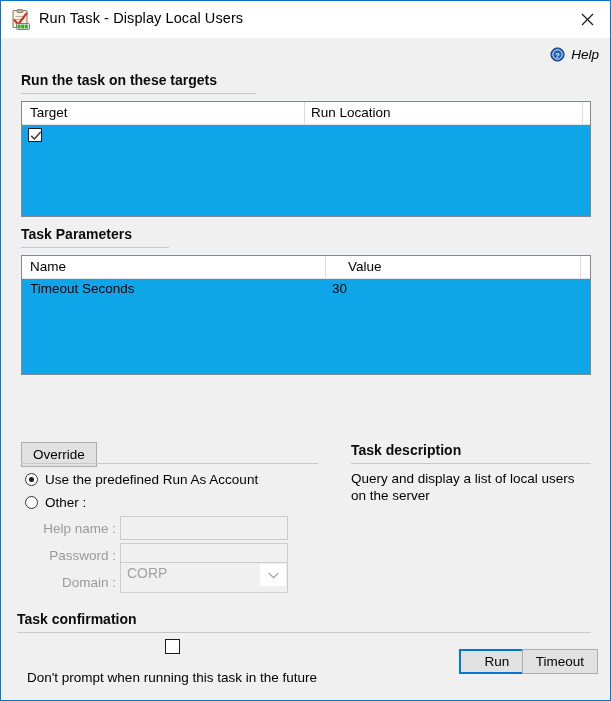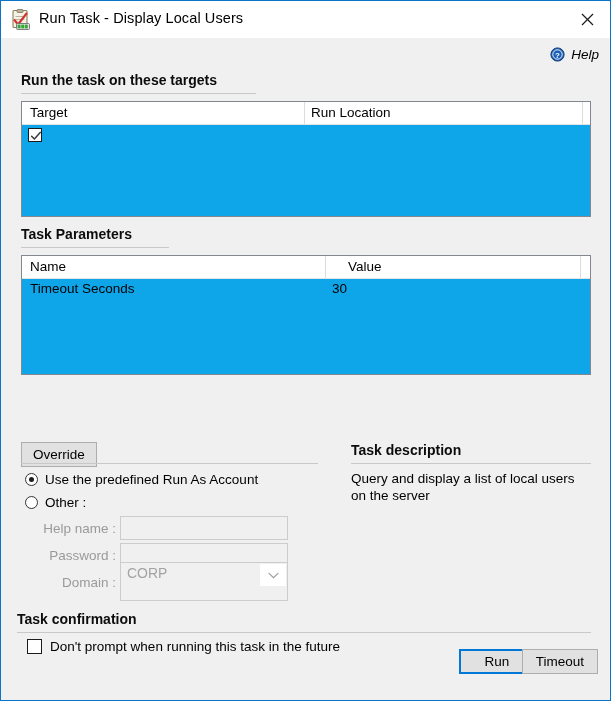--- a/index.html
+++ b/index.html
@@ -263,22 +263,23 @@
     font-size: 13.5px;
     color: #000000;
     line-height: 17px;
   }
 
   
   .conf-row {
     position: absolute;
     display: flex;
     align-items: center;
-    gap: 8px;
+    gap: 16px;
     cursor: default;
+    flex-direction: column;
   }
   .conf-box {
     width: 15px; height: 15px;
     box-sizing: border-box;
     border: 1px solid #1c1c1c;
     background: #ffffff;
     flex: 0 0 auto;
   }
   .conf-label {
     font-size: 13.5px;
@@ -378,21 +379,21 @@
       <span class="radio-label">Other :</span>
     </div>
 
     <div class="field-label" style="left:20px; top:483px; width:95px;">Help name :</div>
     <div class="field-input" style="left:119px; top:478px; width:168px; height:24px;"></div>
 
     <div class="field-label" style="left:20px; top:510px; width:95px;">Password :</div>
     <div class="field-input" style="left:119px; top:505px; width:168px; height:24px;"></div>
 
     <div class="field-label" style="left:20px; top:537px; width:95px;">Domain :</div>
-    <div class="combo" style="left:119px; top:524px; width:168px; height:39px;">
+    <div class="combo" style="left:119px; top:524px; width:168px; height:31px;">
       <span class="combo-text">CORP</span>
       <span class="combo-arrow">
         <svg width="11" height="7" viewBox="0 0 11 7">
           <path d="M1 1.4 L5.5 5.6 L10 1.4" fill="none" stroke="#9c9c9c" stroke-width="1.2" stroke-linecap="round"></path>
         </svg>
       </span>
     </div>
 
     <div class="section" style="left:350px; top:404px;">Task description</div>
     <div class="section-rule" style="left:350px; top:425px; width:240px;"></div>

